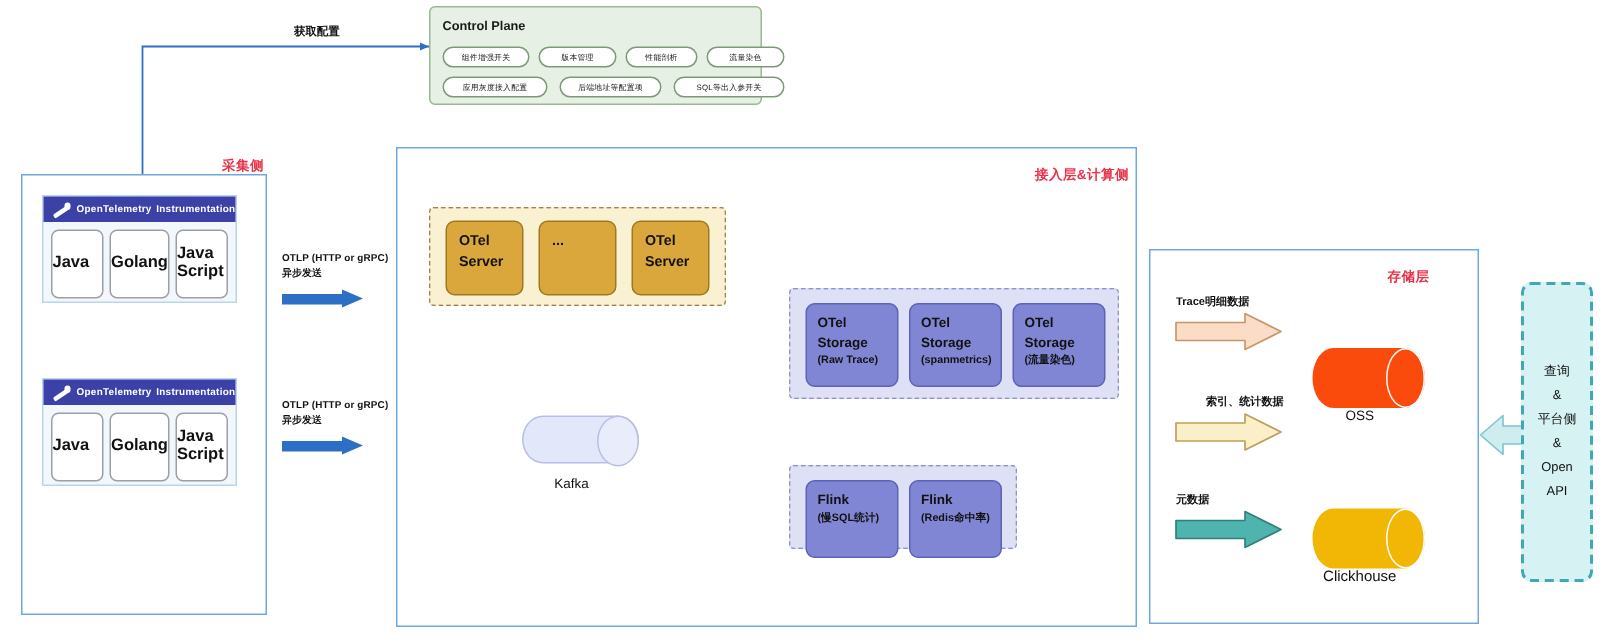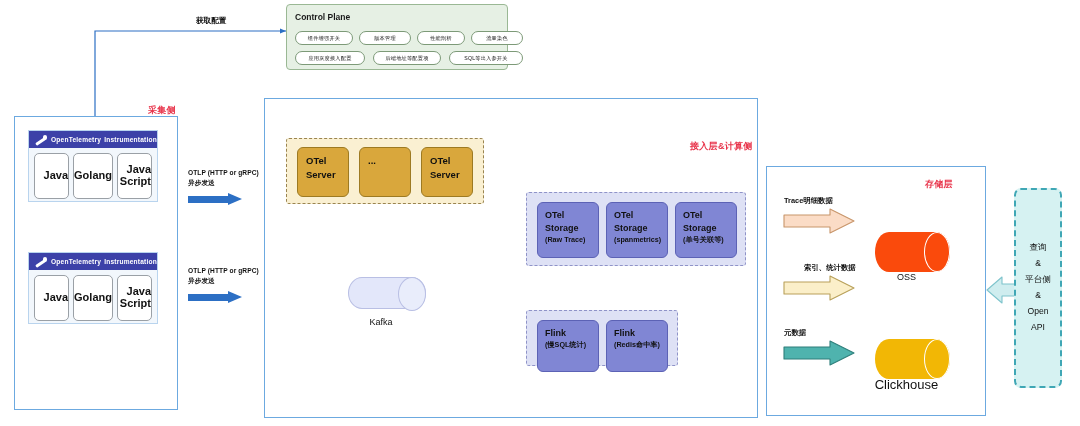--- a/index.html
+++ b/index.html
@@ -39,21 +39,21 @@
     background:#ffffff;transform:rotate(-34deg);border-radius:1px;
   }
   .otel-mark:after{
     content:"";position:absolute;left:8.5px;top:0.5px;width:4.6px;height:4.6px;
     background:#ffffff;border-radius:50%;
   }
   .lang-row{display:flex;gap:4px;padding:5px 5px 6px 5px;}
   .lang-box{
     background:#ffffff;border:1px solid #9aa0a6;border-radius:5px;
     font-size:11px;font-weight:bold;color:#111;
-    display:flex;flex-direction:column;align-items:flex-end;justify-content:center;
+    display:flex;flex-direction:column;align-items:flex-start;justify-content:center;
     line-height:1.05;flex:1;height:44px;text-align:center;
   }
 
   
   .blockarrow{position:relative;height:12px;}
   .blockarrow .shaft{position:absolute;left:0;top:3px;height:7px;}
   .blockarrow .head{
     position:absolute;top:0;width:0;height:0;
     border-top:6px solid transparent;border-bottom:6px solid transparent;
   }
@@ -179,21 +179,21 @@
 <div class="abs" style="left:188px;top:266px;width:80px;" data-name="otlp-transport-2">
   <div class="arrow-caption" data-name="otlp-protocol-label-2">OTLP (HTTP or gRPC)</div>
   <div class="arrow-caption" data-name="otlp-mode-label-2">异步发送</div>
   <div class="blockarrow" style="margin-top:5px;width:58px;" data-name="otlp-arrow-2">
     <div class="shaft" style="width:40px;background:#2C6FC4;"></div>
     <div class="head" style="left:40px;border-left:14px solid #2C6FC4;"></div>
   </div>
 </div>
 
 <div class="abs panel-solid" style="left:264px;top:98px;width:494px;height:320px;" data-name="ingest-compute-panel"></div>
-<div class="abs red-label" style="left:690px;top:110px;margin-top:30px;" data-name="ingest-compute-label">接入层&amp;计算侧</div>
+<div class="abs red-label" style="left:690px;top:110px;" data-name="ingest-compute-label">接入层&amp;计算侧</div>
 
 <div class="abs panel-dashed-gold" style="left:286px;top:138px;width:198px;height:66px;" data-name="otel-server-group">
   <div class="abs gold-node" style="left:10px;top:8px;width:52px;height:50px;" data-name="otel-server-node-1">
     <div data-name="otel-server-line1">OTel</div>
     <div data-name="otel-server-line2">Server</div>
   </div>
   <div class="abs gold-node" style="left:72px;top:8px;width:52px;height:50px;" data-name="otel-server-node-ellipsis">
     <div data-name="otel-server-ellipsis-label">...</div>
   </div>
   <div class="abs gold-node" style="left:134px;top:8px;width:52px;height:50px;" data-name="otel-server-node-2">
@@ -215,21 +215,21 @@
     <div class="sub" data-name="storage-sub">(Raw Trace)</div>
   </div>
   <div class="abs blue-node" style="left:79px;top:9px;width:62px;height:56px;" data-name="otel-storage-node-spanmetrics">
     <div data-name="storage-line1">OTel</div>
     <div data-name="storage-line2">Storage</div>
     <div class="sub" data-name="storage-sub">(spanmetrics)</div>
   </div>
   <div class="abs blue-node" style="left:148px;top:9px;width:62px;height:56px;" data-name="otel-storage-node-order-link">
     <div data-name="storage-line1">OTel</div>
     <div data-name="storage-line2">Storage</div>
-    <div class="sub" data-name="storage-sub">(单号关联等)</div>
+    <div class="sub" data-name="storage-sub">(流量染色)</div>
   </div>
 </div>
 
 <div class="abs panel-dashed-blue" style="left:526px;top:310px;width:152px;height:56px;" data-name="flink-group">
   <div class="abs blue-node" style="left:10px;top:9px;width:62px;height:52px;" data-name="flink-node-slow-sql">
     <div data-name="flink-line1">Flink</div>
     <div class="sub" data-name="flink-sub">(慢SQL统计)</div>
   </div>
   <div class="abs blue-node" style="left:79px;top:9px;width:62px;height:52px;" data-name="flink-node-redis-hit">
     <div data-name="flink-line1">Flink</div>
@@ -250,21 +250,21 @@
   <div class="lbl" style="color:#111;" data-name="storage-db-oss-label">OSS</div>
 </div>
 
 <div class="abs" style="left:784px;top:263px;font-size:7.4px;font-weight:bold;color:#111;padding-left:20px;" data-name="storage-caption-index">索引、统计数据</div>
 <svg class="abs" style="left:784px;top:275px;width:72px;height:26px;" viewBox="0 0 72 26" data-name="storage-arrow-index">
   <polygon points="0,7 46,7 46,1 70,13 46,25 46,19 0,19" fill="#FBEFC9" stroke="#B9A05A" stroke-width="1.1" stroke-linejoin="round"></polygon>
 </svg>
 <div class="abs cyl" style="left:875px;top:267px;width:75px;height:40px;" data-name="storage-db-clickhouse">
   <div class="body" style="background:#F2B705;"></div>
   <div class="cap" style="width:26px;background:#F2B705;border:1px solid #ffffff;box-sizing:border-box;"></div>
-  <div class="lbl" style="color:#111;font-size:13px;" data-name="storage-db-clickhouse-label">Clickhouse</div>
+  <div class="lbl" style="color:#111;font-size:10px;" data-name="storage-db-clickhouse-label">Clickhouse</div>
 </div>
 
 <div class="abs" style="left:784px;top:328px;font-size:7.4px;font-weight:bold;color:#111;" data-name="storage-caption-meta">元数据</div>
 <svg class="abs" style="left:784px;top:340px;width:72px;height:26px;" viewBox="0 0 72 26" data-name="storage-arrow-meta">
   <polygon points="0,7 46,7 46,1 70,13 46,25 46,19 0,19" fill="#4FB3AE" stroke="#2F7F7B" stroke-width="1.1" stroke-linejoin="round"></polygon>
 </svg>
 
 <svg class="abs" style="left:986px;top:276px;width:42px;height:28px;" viewBox="0 0 42 28" data-name="query-arrow">
   <polygon points="42,8 16,8 16,1 1,14 16,27 16,20 42,20" fill="#CFEDEF" stroke="#7FC4CC" stroke-width="1.1" stroke-linejoin="round"></polygon>
 </svg>

